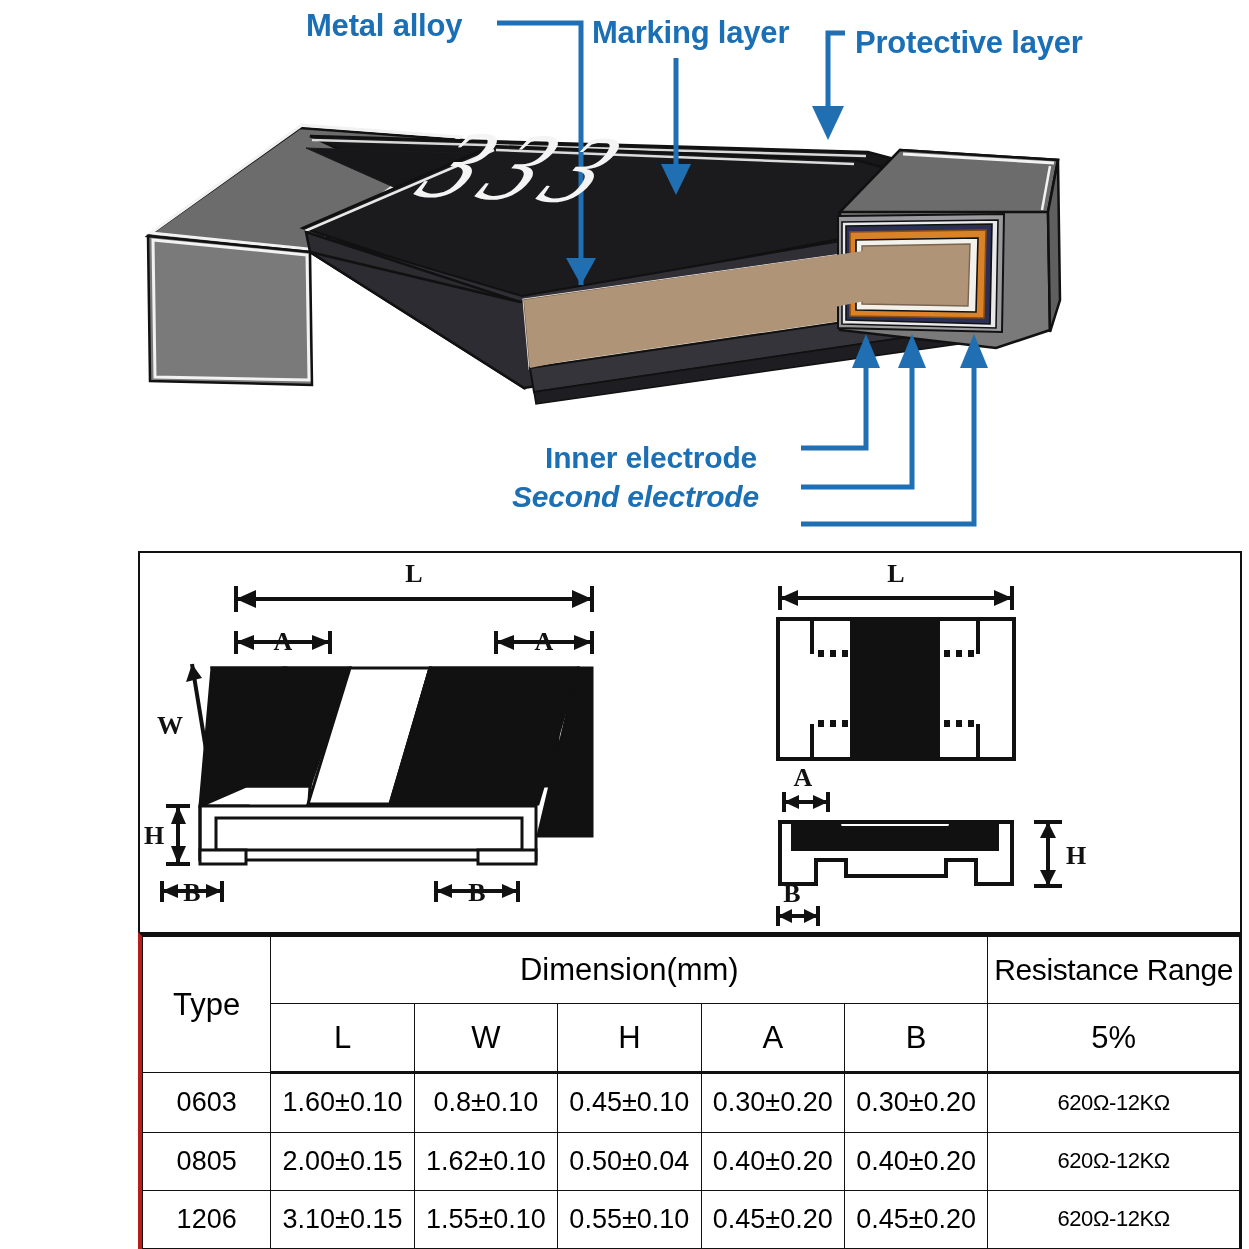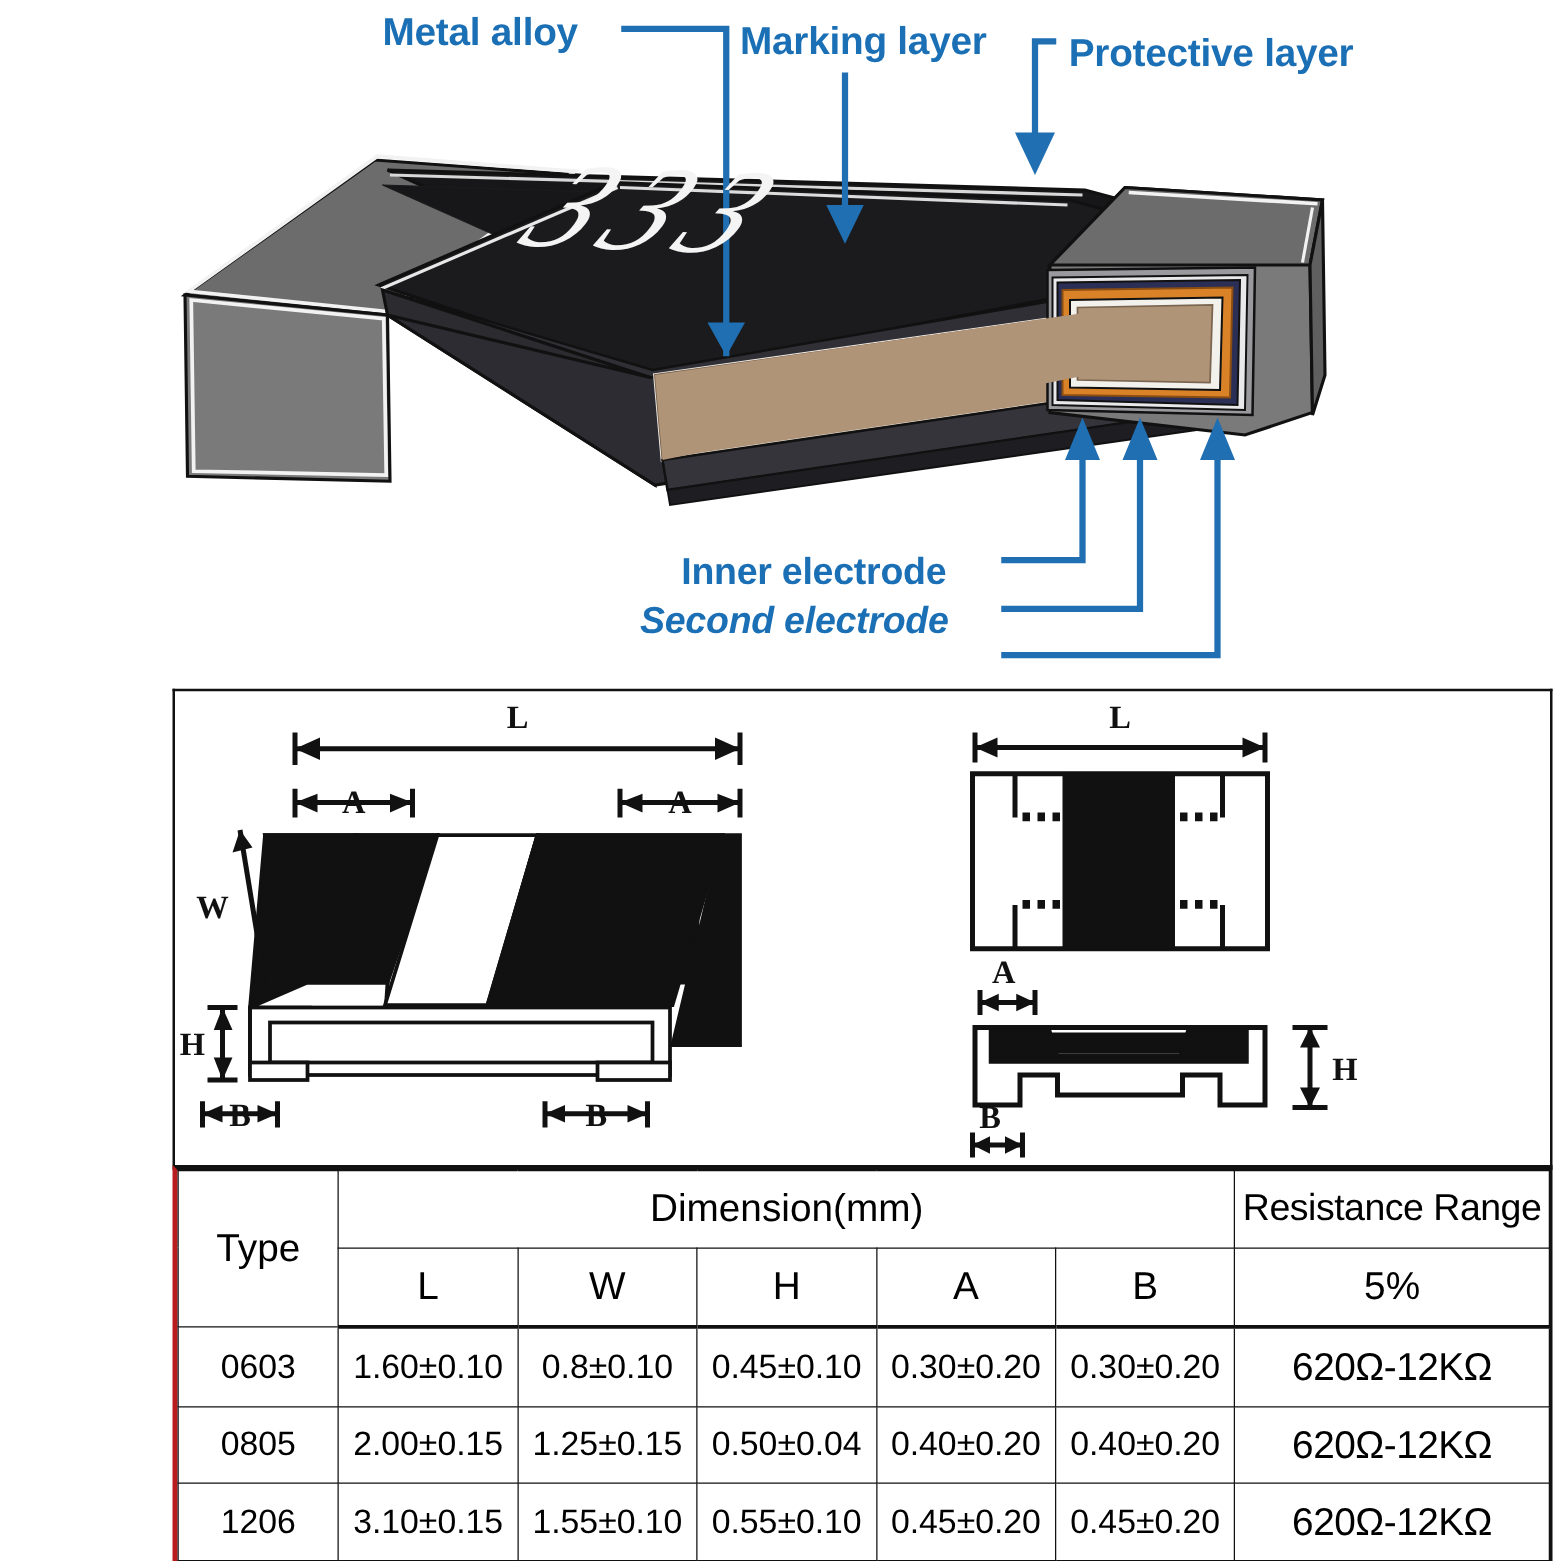--- a/index.html
+++ b/index.html
@@ -54,21 +54,21 @@
     border:1px solid #111;
     text-align:center;
     vertical-align:middle;
     color:#000;
     padding:0;
   }
   td.hdr-big{font-size:31px;}
   td.sub{font-size:31px;}
   td.cell{font-size:27px;}
   td.type{font-size:27px;}
-  td.res{font-size:31px;letter-spacing:-0.4px;}
+  td.res{font-size:22px;letter-spacing:-0.4px;}
   td.res-hdr{font-size:30px;letter-spacing:-0.4px;}
   tr.thick-bottom td{border-bottom:3px solid #111;}
 </style>
 </head>
 <body>
 
 <div class="root">
 
   <svg class="overlay" viewBox="0 0 1249 1249" xmlns="http://www.w3.org/2000/svg">
 
@@ -386,21 +386,21 @@
           <td class="cell">1.60±0.10</td>
           <td class="cell">0.8±0.10</td>
           <td class="cell">0.45±0.10</td>
           <td class="cell">0.30±0.20</td>
           <td class="cell">0.30±0.20</td>
           <td class="res">620Ω-12KΩ</td>
         </tr>
         <tr>
           <td class="type">0805</td>
           <td class="cell">2.00±0.15</td>
-          <td class="cell">1.25±0.15</td>
+          <td class="cell">1.62±0.10</td>
           <td class="cell">0.50±0.04</td>
           <td class="cell">0.40±0.20</td>
           <td class="cell">0.40±0.20</td>
           <td class="res">620Ω-12KΩ</td>
         </tr>
         <tr>
           <td class="type">1206</td>
           <td class="cell">3.10±0.15</td>
           <td class="cell">1.55±0.10</td>
           <td class="cell">0.55±0.10</td>

